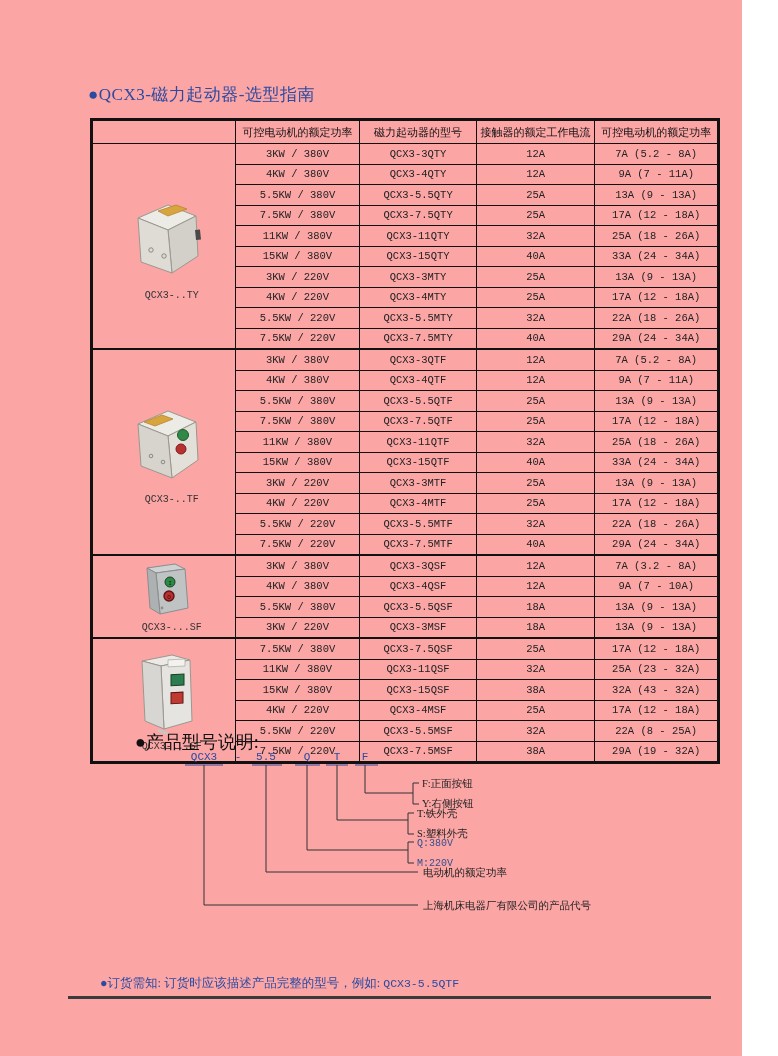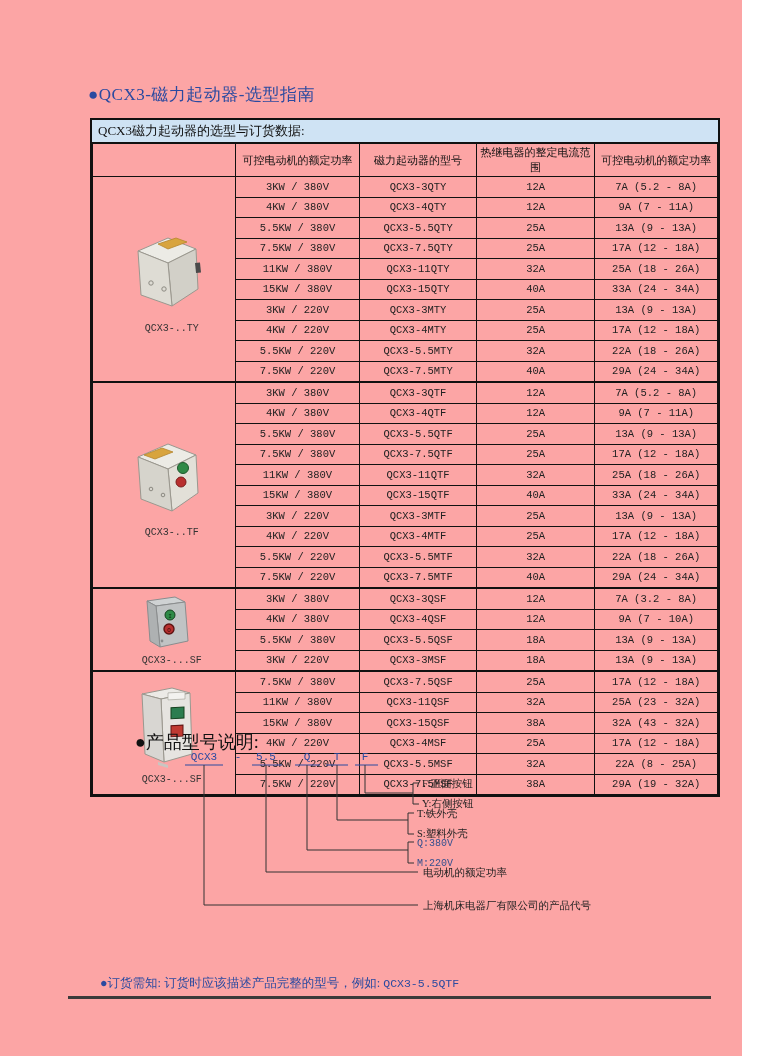--- a/index.html
+++ b/index.html
@@ -38,35 +38,34 @@
   .footer-rule{position:absolute;left:68px;top:996px;width:643px;height:3px;background:#3b3b3b;}
 </style>
 </head>
 <body>
 
 <div id="page">
 
   <div class="doc-title">●QCX3-磁力起动器-选型指南</div>
 
   <div class="tbl-wrap">
-    <div class="tbl-band">QCX3磁力起动器的选型与订货数据:</div>
     <table>
       <colgroup>
         <col style="width:142px">
           <col style="width:124px">
           <col style="width:116px">
           <col style="width:118px">
           <col style="width:122px">
       </colgroup>
       <thead>
         <tr>
           <th></th>
           <th>可控电动机的额定功率</th>
           <th>磁力起动器的型号</th>
-          <th>热继电器的整定电流范围</th>
+          <th>接触器的额定工作电流</th>
           <th>可控电动机的额定功率</th>
         </tr>
       </thead>
       <tbody>
           <tr>
             <td class="img-cell" rowspan="10">
   <svg width="92" height="92" viewBox="0 0 92 92">
     <polygon points="20,26 50,13 78,24 50,38" fill="#ecebe5" stroke="#9a988f" stroke-width="1"></polygon>
     <polygon points="40,19 58,13 69,17 50,24" fill="#d8a43e" stroke="#b5862f" stroke-width="0.8"></polygon>
     <polygon points="50,38 78,24 80,64 54,81" fill="#d2d0c8" stroke="#9a988f" stroke-width="1"></polygon>

